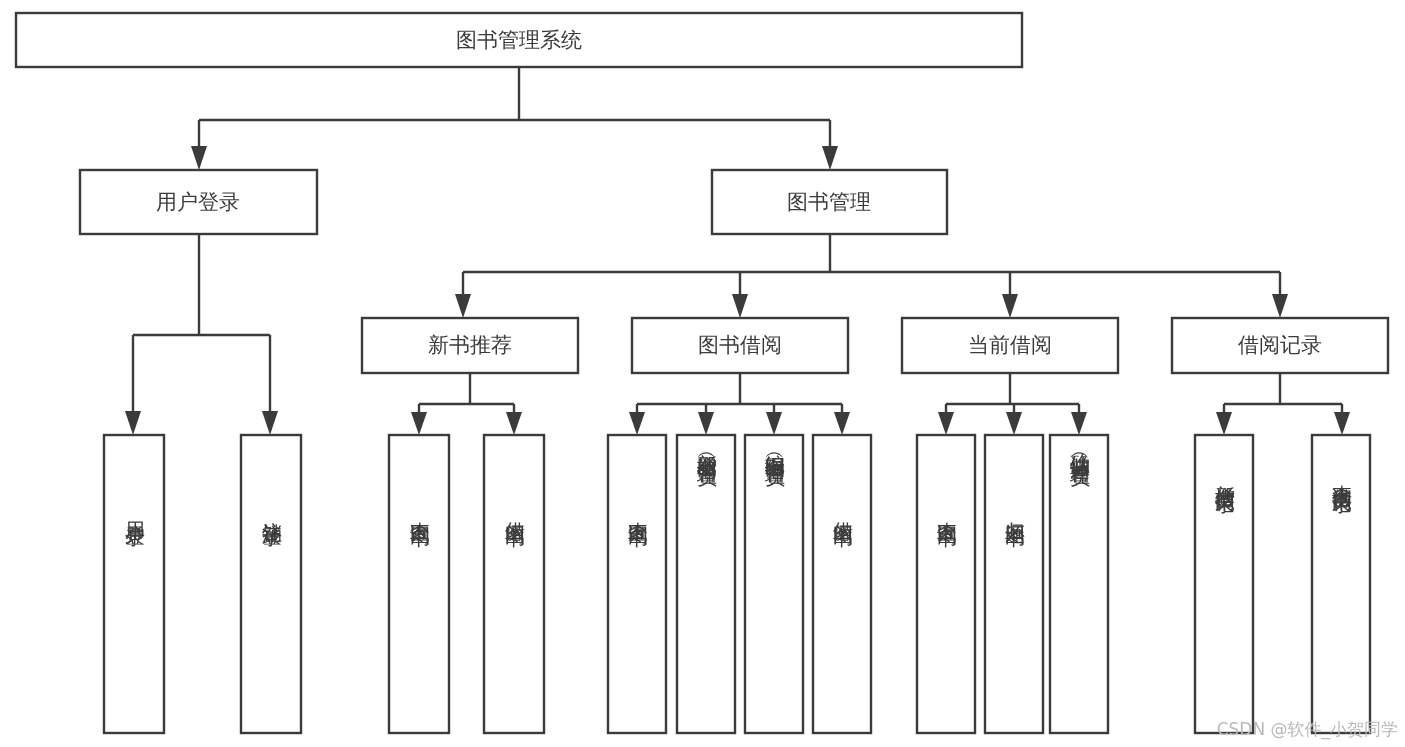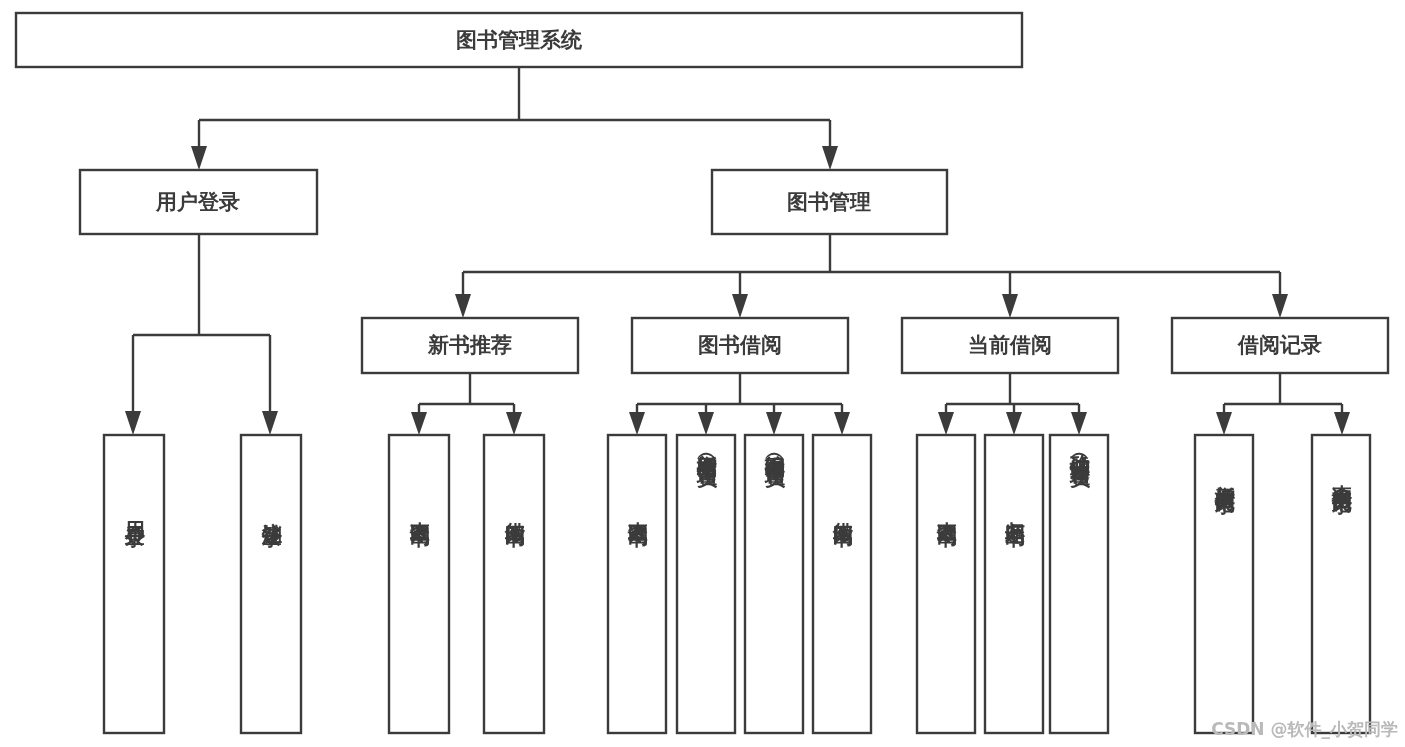--- a/index.html
+++ b/index.html
@@ -14,21 +14,20 @@
     position: relative;
     overflow: hidden;
     font-family: "DejaVu Sans", "Liberation Sans", sans-serif;
   }
   #diagram-root {
     position: absolute;
     left: 0;
     top: 0;
     width: 1405px;
     height: 747px;
-    font-weight: bold;
   }
   svg.flow {
     display: block;
     width: 1405px;
     height: 747px;
   }
   .node-rect {
     fill: #ffffff;
     stroke: #3b3b3b;
     stroke-width: 2.4;

